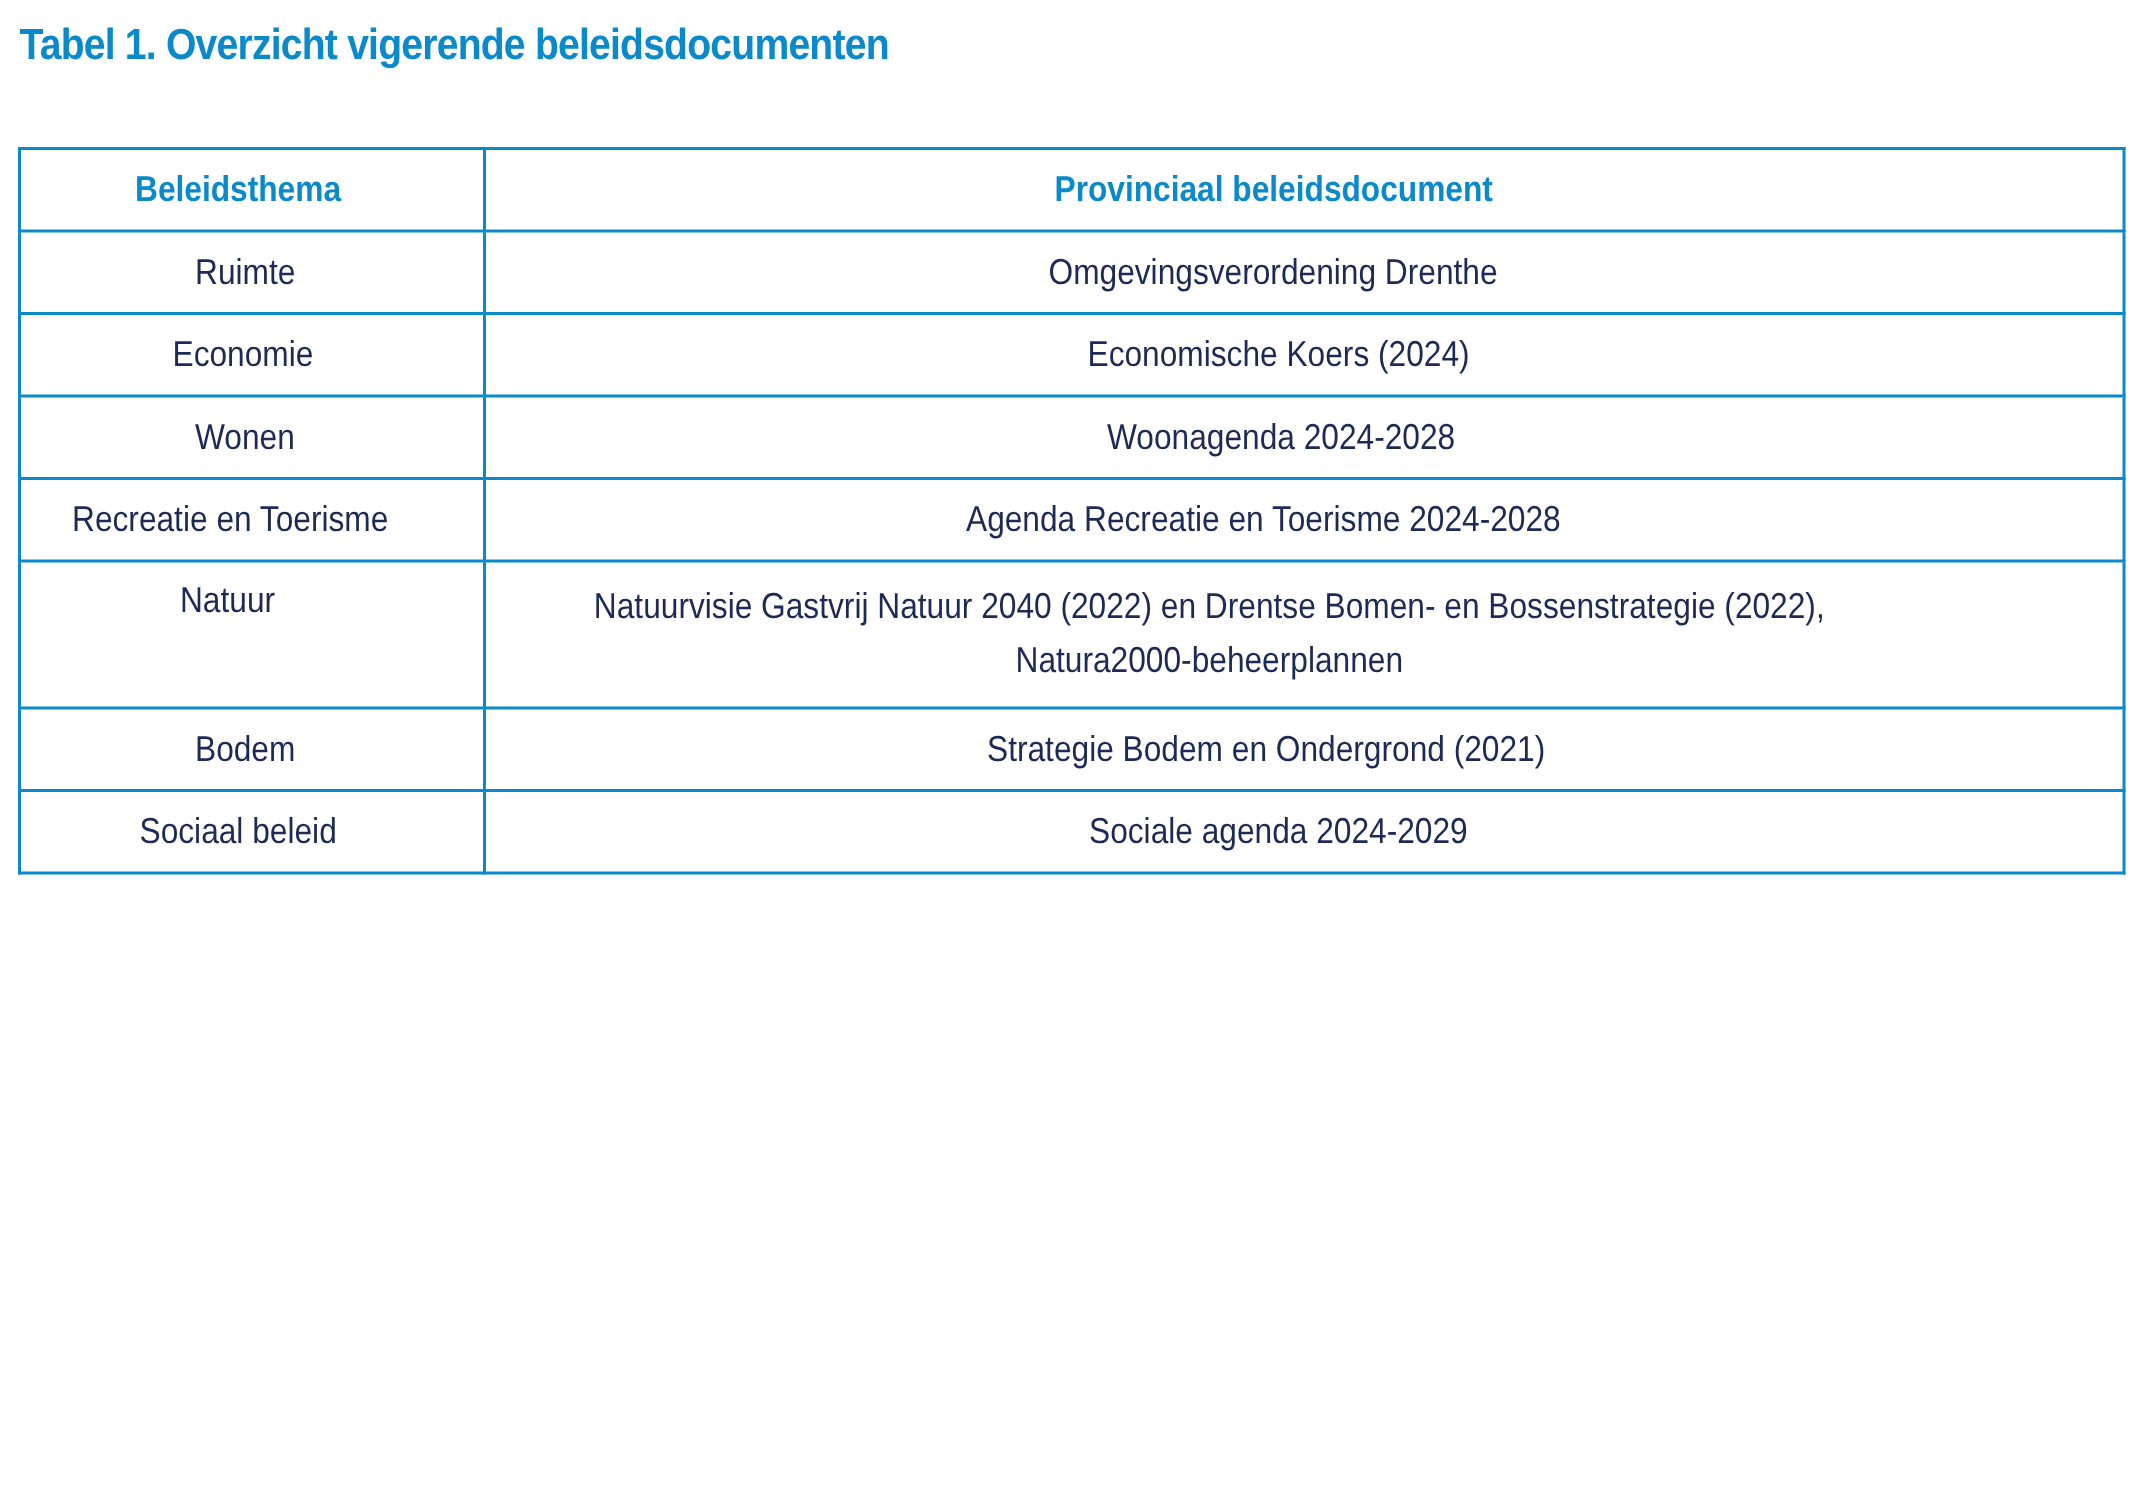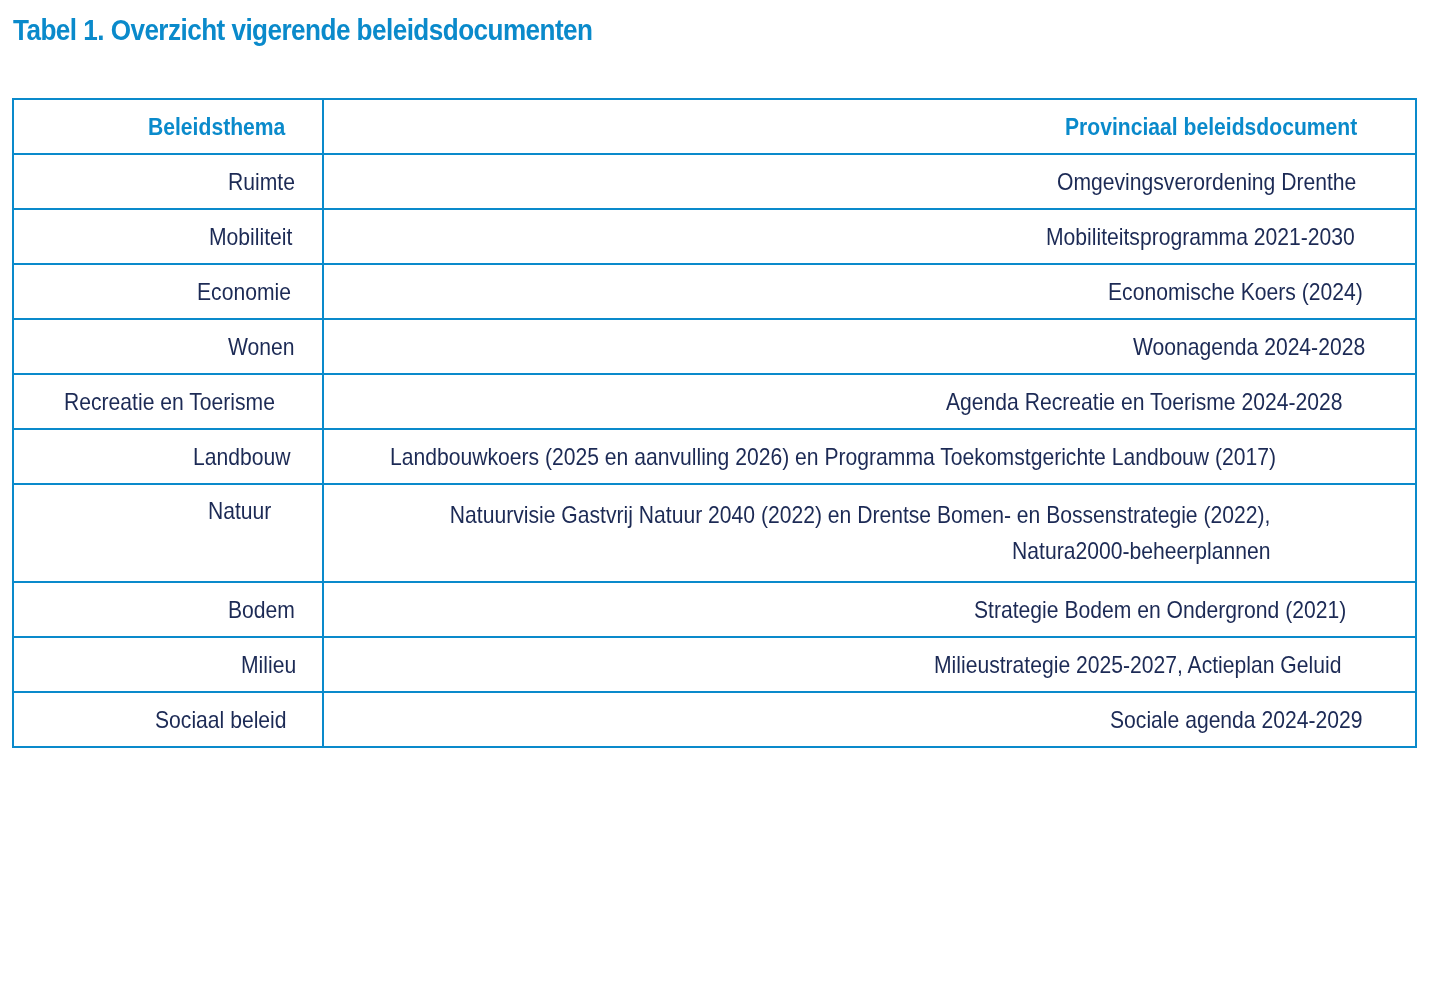--- a/index.html
+++ b/index.html
@@ -15,21 +15,21 @@
     }
     table.doc-table {
       position: absolute; left: 12px; top: 98px;
       width: 1405px;
       border-collapse: collapse;
       table-layout: fixed;
     }
     table.doc-table td, table.doc-table th {
       border: 2px solid #0a8acb;
       padding: 0 18px;
-      text-align: right;
+      text-align: center;
       vertical-align: middle;
       font-size: 24px;
       color: #1c2a55;
       font-weight: normal;
       white-space: nowrap;
     }
     table.doc-table th {
       color: #0a8acb; font-weight: bold; height: 53px;
     }
     table.doc-table td { height: 53px; }
@@ -53,54 +53,42 @@
       <th><span class="txt">Beleidsthema</span></th>
       <th><span class="txt">Provinciaal beleidsdocument</span></th>
     </tr>
   </thead>
   <tbody>
     <tr>
       <td><span class="txt">Ruimte</span></td>
       <td><span class="txt">Omgevingsverordening Drenthe</span></td>
     </tr>
     <tr>
-      <td><span class="txt">Mobiliteit</span></td>
-      <td><span class="txt">Mobiliteitsprogramma 2021-2030</span></td>
-    </tr>
-    <tr>
       <td><span class="txt">Economie</span></td>
       <td><span class="txt">Economische Koers (2024)</span></td>
     </tr>
     <tr>
       <td><span class="txt">Wonen</span></td>
       <td><span class="txt">Woonagenda 2024-2028</span></td>
     </tr>
     <tr>
       <td><span class="txt">Recreatie en Toerisme</span></td>
       <td><span class="txt">Agenda Recreatie en Toerisme 2024-2028</span></td>
-    </tr>
-    <tr>
-      <td><span class="txt">Landbouw</span></td>
-      <td><span class="txt">Landbouwkoers (2025 en aanvulling 2026) en Programma Toekomstgerichte Landbouw (2017)</span></td>
     </tr>
     <tr>
       <td class="multi" style="vertical-align:top;padding-top:8px;">
           <span class="txt">Natuur</span>
         </td>
       <td class="multi">
         <span class="txt">Natuurvisie Gastvrij Natuur 2040 (2022) en Drentse Bomen- en Bossenstrategie (2022),</span>
         <span class="txt">Natura2000-beheerplannen</span>
       </td>
     </tr>
     <tr>
       <td><span class="txt">Bodem</span></td>
       <td><span class="txt">Strategie Bodem en Ondergrond (2021)</span></td>
     </tr>
     <tr>
-      <td><span class="txt">Milieu</span></td>
-      <td><span class="txt">Milieustrategie 2025-2027, Actieplan Geluid</span></td>
-    </tr>
-    <tr>
       <td><span class="txt">Sociaal beleid</span></td>
       <td><span class="txt">Sociale agenda 2024-2029</span></td>
     </tr>
   </tbody>
 </table>
 
 </body></html>

